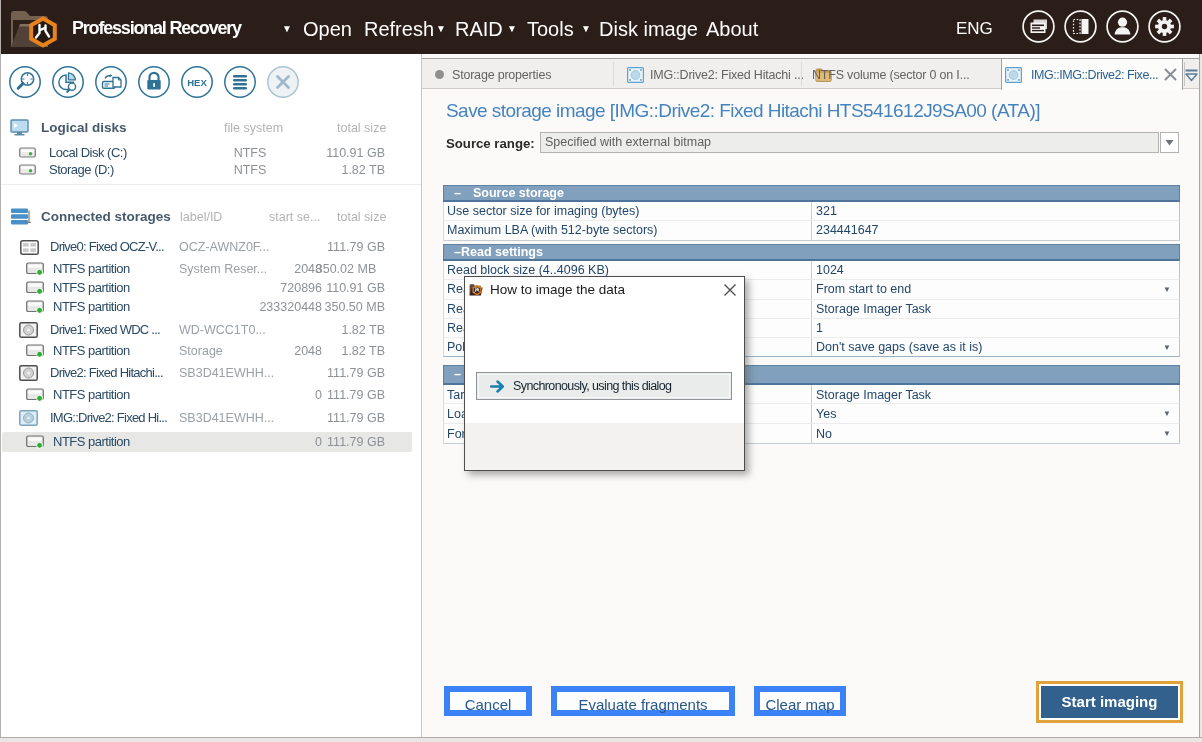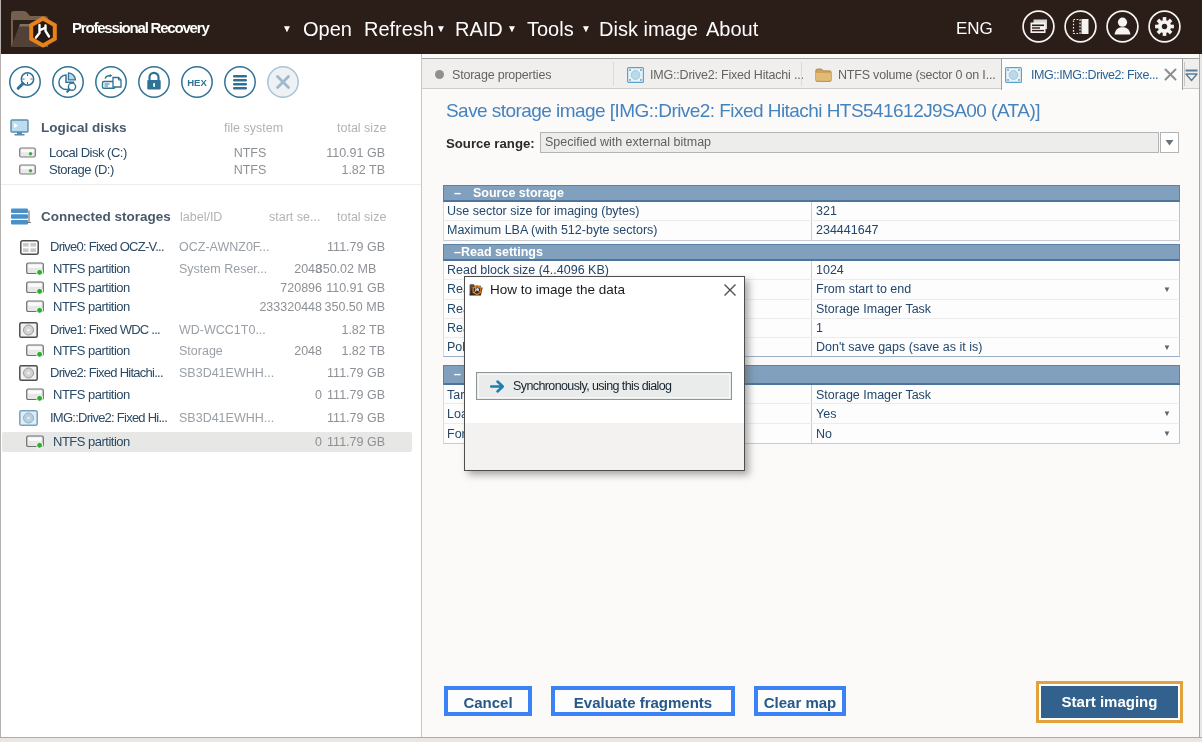--- a/index.html
+++ b/index.html
@@ -31,38 +31,38 @@
   #comboarr{left:1160px;top:132px;width:19px;height:21px;background:#fff;border:1px solid #b3b3b3;box-sizing:border-box;}
   .secband{position:absolute;left:443px;width:737px;background:#81a0bd;border:1px solid #5e82a4;border-bottom:2px solid #4e749c;box-sizing:border-box;
            color:#fff;font-size:12.5px;font-weight:bold;}
   .trow{position:absolute;left:443px;width:737px;border-left:1px solid #d9d9d9;border-right:1px solid #bfc2c8;
         border-bottom:1px solid #ececec;box-sizing:border-box;background:#fdfdfd;}
   .tprop{position:absolute;left:3px;top:0;font-size:12.5px;color:#23476b;white-space:nowrap;}
   .tval{position:absolute;left:372px;top:0;font-size:12.5px;color:#23476b;white-space:nowrap;}
   .tdiv{position:absolute;left:367px;top:0;width:1px;height:100%;background:#c9cdd8;}
   .tarr{position:absolute;left:719px;top:0;font-size:8px;color:#5a6570;}
   
-  .obtn{position:absolute;top:686px;height:30px;background:#fdfdfd;border:4px solid #3b82f6;box-sizing:border-box;
-        color:#27588a;font-size:15px;font-weight:bold;text-align:center;}
+  .obtn{position:absolute;top:686px;height:30px;background:#fdfdfd;border:6px solid #3b82f6;box-sizing:border-box;
+        color:#27588a;font-size:15px;font-weight:normal;text-align:center;}
 </style>
 </head>
 <body>
 <div class="abs" id="topbar">
 
   <svg class="abs" style="left:9px;top:5px" width="54" height="46" viewBox="0 0 54 46">
     <path d="M2,42 L2,9 Q2,6 5,6 L15,6 Q17,6 18,7.5 L21,11 L36,11 Q39,11 39,14 L39,42 Z" fill="#73604f"></path>
     <path d="M4,40 L37,40 L37,15 L4,15 Z" fill="#2e211a"></path>
     <path d="M2,42 L32,42 L40,19 L11,19 Z" fill="#514137"></path>
     <path d="M11,19 L40,19 L39,21.5 L10,21.5 Z" fill="#84705f"></path>
     <g transform="translate(34,27)">
       <polygon points="0,-13.5 11.8,-6.8 11.8,6.8 0,13.5 -11.8,6.8 -11.8,-6.8" fill="#241a12" stroke="#e8821c" stroke-width="4"></polygon>
       <path d="M-3.5,-7 L-3.5,1 M-3.5,1 L-7,5.5 M-3.5,-1.5 L2.5,-4.5 M2.5,-6.5 L2.5,-1 M2.5,-1 L6,4.5" stroke="#fff" stroke-width="2.4" fill="none" stroke-linecap="round"></path>
     </g>
   </svg>
-  <div class="abs" style="left:72px;top:17px;color:#fdfdfd;font-size:15px;line-height:22px;font-weight:bold;letter-spacing:-1.2px;white-space:nowrap;">Professional Recovery</div>
+  <div class="abs" style="left:72px;top:17px;color:#fdfdfd;font-size:18px;line-height:22px;font-weight:bold;letter-spacing:-1.2px;white-space:nowrap;">Professional Recovery</div>
   <div class="mtri" style="left:282px;">▼</div>
   <div class="mitem" style="left:303px;">Open</div>
   <div class="mitem" style="left:364px;">Refresh</div>
   <div class="mtri" style="left:436px;">▼</div>
   <div class="mitem" style="left:455px;">RAID</div>
   <div class="mtri" style="left:507px;">▼</div>
   <div class="mitem" style="left:527px;">Tools</div>
   <div class="mtri" style="left:581px;">▼</div>
   <div class="mitem" style="left:599px;">Disk image</div>
   <div class="mitem" style="left:706px;">About</div>
@@ -308,21 +308,21 @@
       <rect x="13.2" y="12.2" width="1.5" height="1.5"></rect>
     </g>
 </svg>
 <div class="tabtxt" style="left:650px;">IMG::Drive2: Fixed Hitachi ...</div>
 <div class="abs" style="left:801px;top:62px;width:1px;height:24px;background:#dcdad8;"></div>
 
 <svg class="abs" style="left:815px;top:68px" width="17" height="14" viewBox="0 0 17 14">
   <path d="M0.8,2.6 a1.6,1.6 0 0 1 1.6,-1.6 h4.2 l1.5,1.8 h6.5 a1.6,1.6 0 0 1 1.6,1.6 v7.6 a1.6,1.6 0 0 1 -1.6,1.6 h-12.2 a1.6,1.6 0 0 1 -1.6,-1.6 Z" fill="#cda35e" stroke="#a5813f" stroke-width="0.8"></path>
   <path d="M0.8,5 h15.4 v6.2 a1.6,1.6 0 0 1 -1.6,1.6 h-12.2 a1.6,1.6 0 0 1 -1.6,-1.6 Z" fill="#dfbb74"></path>
 </svg>
-<div class="tabtxt" style="left:838px;">NTFS volume (sector 0 on I...</div>
+<div class="tabtxt" style="left:812px;">NTFS volume (sector 0 on I...</div>
 
 <div class="abs" id="activetab"></div>
 <svg class="abs" style="left:1005px;top:67px" width="17" height="16" viewBox="0 0 17 16">
   <rect x="0.6" y="0.6" width="15.8" height="14.8" rx="1" fill="#e9f4fa" stroke="#5ba3cc" stroke-width="1.2"></rect>
   <circle cx="8.5" cy="8" r="4.4" fill="#bcd9ea" stroke="#93bed8" stroke-width="0.8"></circle>
   <g fill="#5a87a5">
       <rect x="2.3" y="2.3" width="1.5" height="1.5"></rect>
       <rect x="13.2" y="2.3" width="1.5" height="1.5"></rect>
       <rect x="2.3" y="12.2" width="1.5" height="1.5"></rect>
       <rect x="13.2" y="12.2" width="1.5" height="1.5"></rect>

